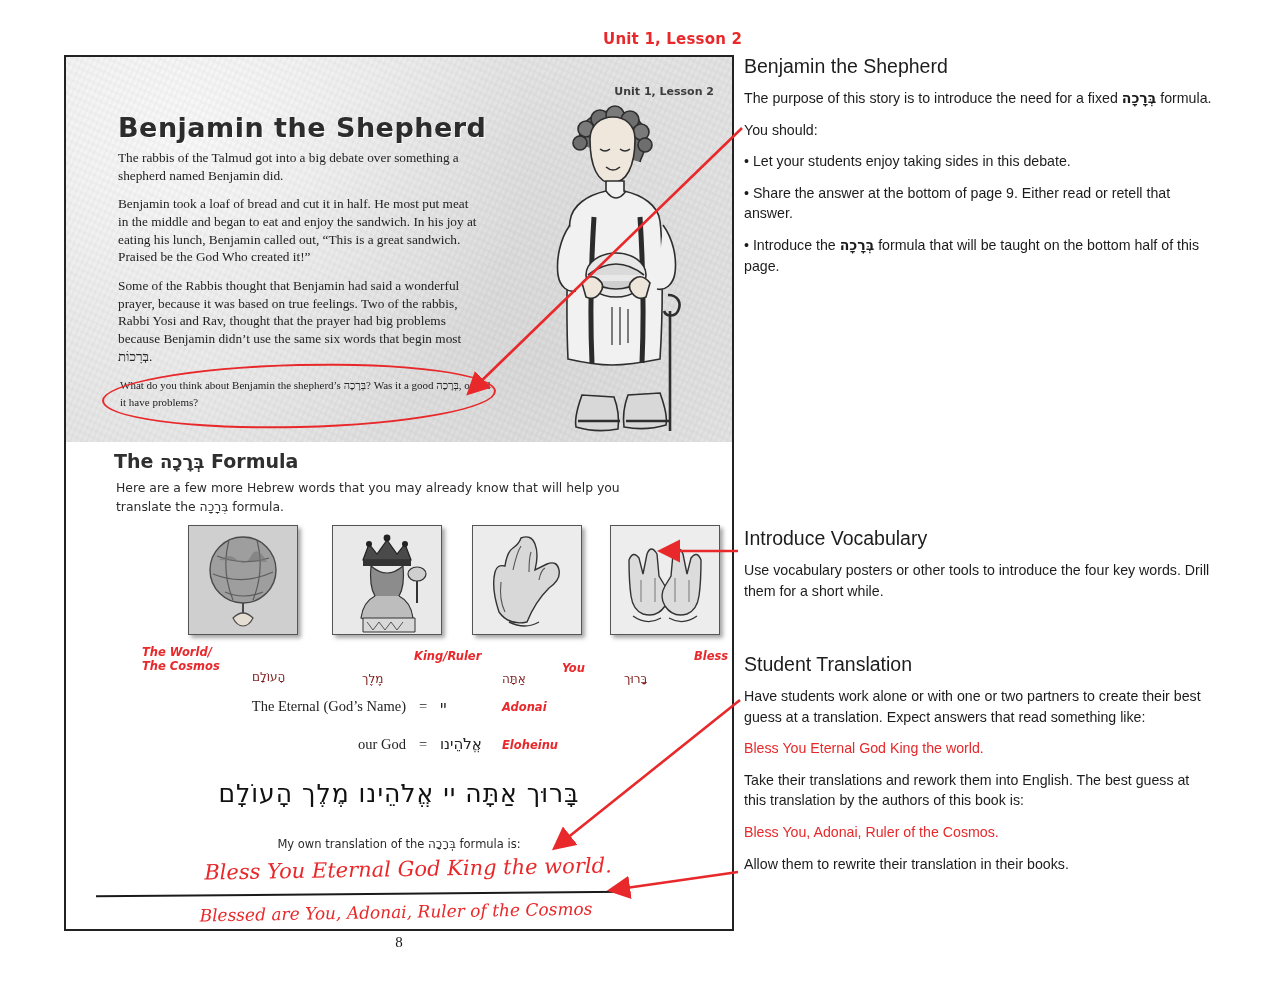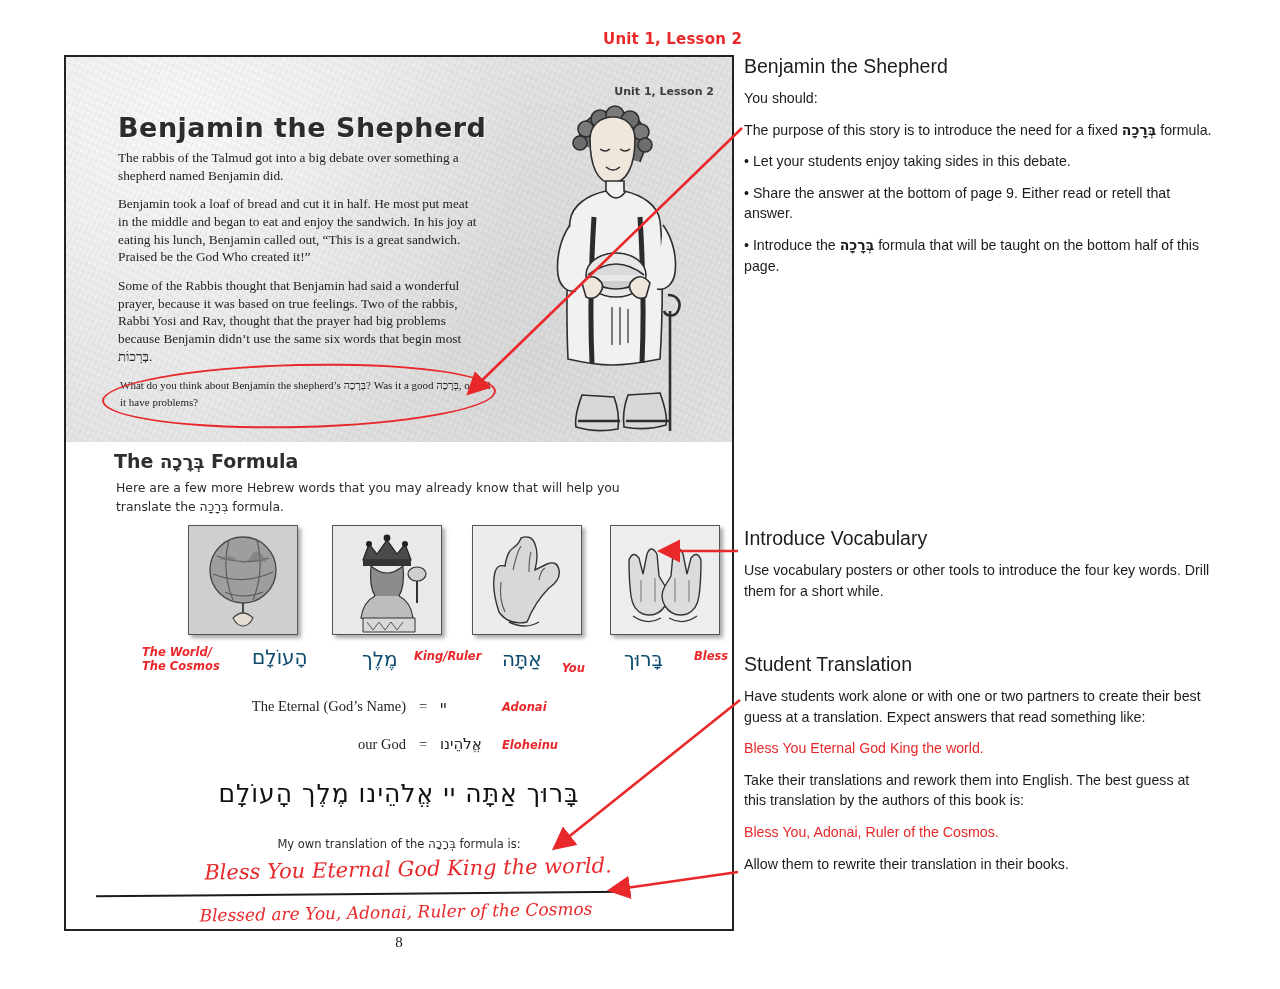--- a/index.html
+++ b/index.html
@@ -157,22 +157,23 @@
   .card:nth-child(2) { left: 208px; }
   .card:nth-child(3) { left: 348px; }
   .card:nth-child(4) { left: 486px; }
   .card svg { display:block; width:100%; height:100%; }
 
   
   .vocab { position: absolute; left: 58px; top: 588px; width: 620px; height: 42px; }
   .vocab-item { position: absolute; white-space: nowrap; }
   .vocab-heb {
     font-family: "DejaVu Sans", sans-serif;
-    font-size: 20px;
-    color: #0c4a6e;
+    font-size: 12px;
+    color: #7f1d1d;
+    margin-top: 25px;
   }
   .vocab-en {
     font-family: "DejaVu Sans", sans-serif;
     font-size: 11.5px;
     font-style: italic;
     color: #e8282a;
     font-weight: bold;
   }
 
   .equiv { position: absolute; left: 130px; top: 620px; width: 470px; }
@@ -468,24 +469,24 @@
 
     <div class="handwriting-1">Bless You Eternal God King the world.</div>
     <div class="rule-line"></div>
     <div class="handwriting-2">Blessed are You, Adonai, Ruler of the Cosmos</div>
   </div>
 
   <div class="page-number">8</div>
 
   <div class="notes">
     <h2 class="note-h">Benjamin the Shepherd</h2>
-    <p class="note-p">You should:</p>
     <p class="note-p">
       <span>The purpose of this story is to introduce the need for a fixed </span><span class="hb">בְּרָכָה</span><span> formula.</span>
     </p>
+    <p class="note-p">You should:</p>
     <p class="note-p">• Let your students enjoy taking sides in this debate.</p>
     <p class="note-p">• Share the answer at the bottom of page 9. Either read or retell that answer.</p>
     <p class="note-p">
       <span>• Introduce the </span><span class="hb">בְּרָכָה</span><span> formula that will be taught on the bottom half of this page.</span>
     </p>
   </div>
 
   <div class="notes-sec2">
     <h2 class="note-h">Introduce Vocabulary</h2>
     <p class="note-p">Use vocabulary posters or other tools to introduce the four key words. Drill them for a short while.</p>

